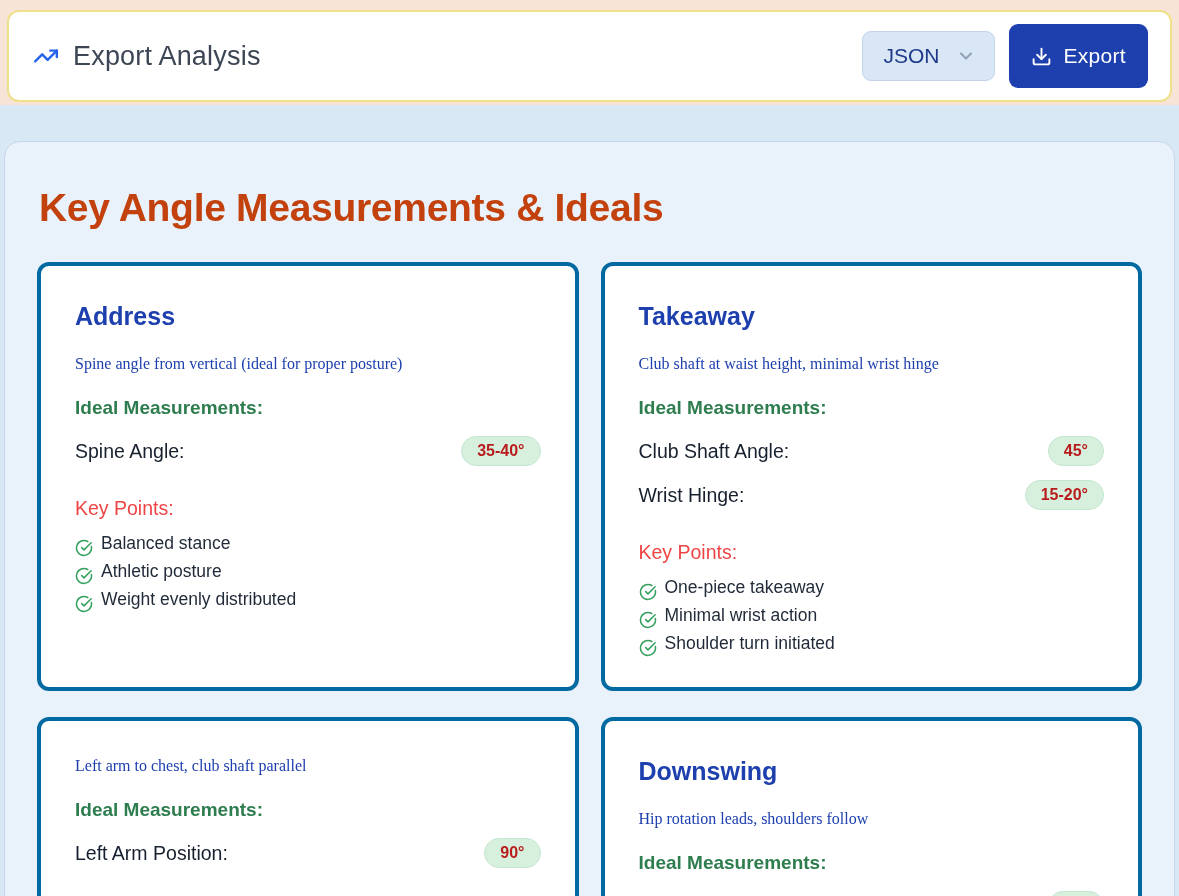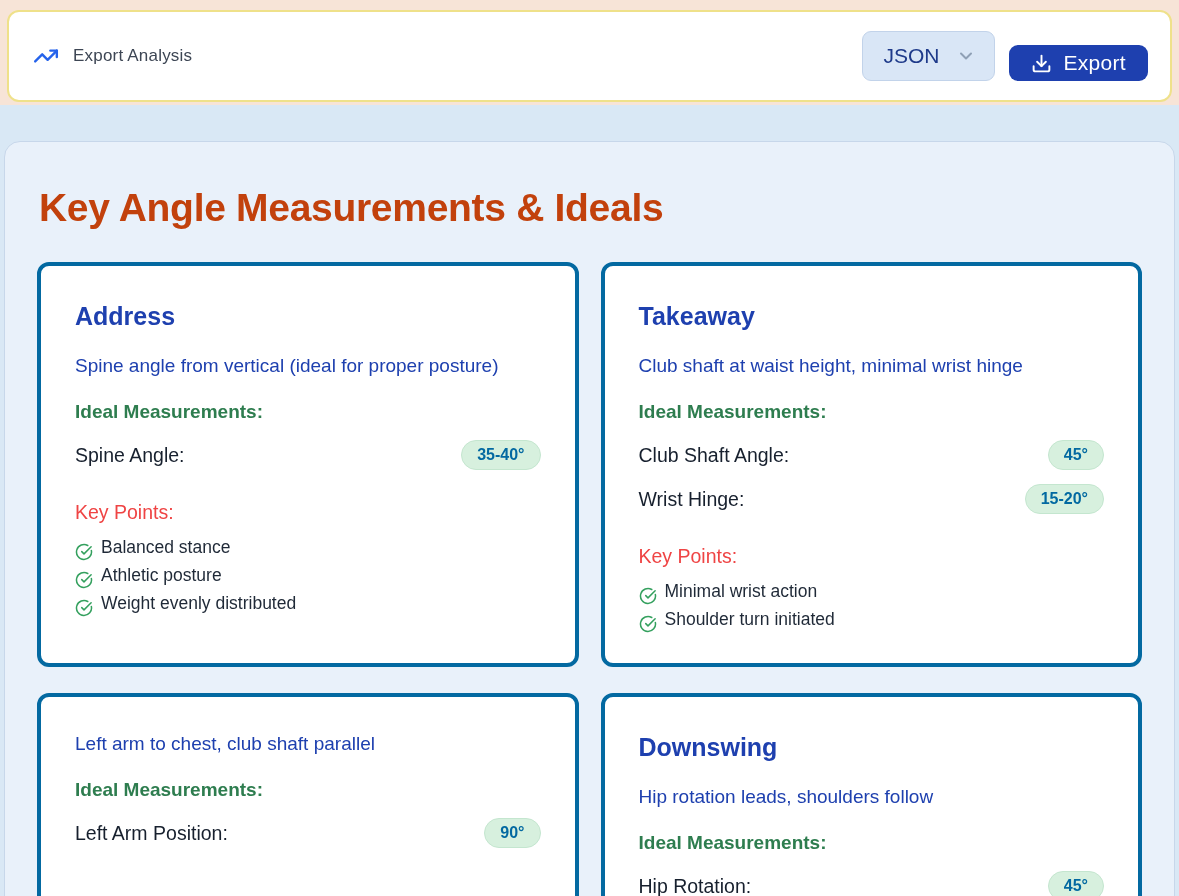--- a/index.html
+++ b/index.html
@@ -25,28 +25,28 @@
     justify-content: space-between;
     padding: 0 22px 0 24px;
   }
   .export-bar-left {
     display: flex;
     align-items: center;
     gap: 14px;
   }
   .trend-icon { width: 26px; height: 26px; display: block; }
   .export-title {
-    font-size: 17px;
+    font-size: 27px;
     color: #3d4654;
     font-weight: 400;
     letter-spacing: 0.2px;
   }
   .export-bar-right {
     display: flex;
-    align-items: flex-end;
+    align-items: center;
     gap: 14px;
   }
   .format-select {
     display: flex;
     align-items: center;
     gap: 16px;
     background: #d9e6f6;
     border: 1px solid #c2d3ea;
     border-radius: 9px;
     height: 50px;
@@ -59,21 +59,21 @@
     font-weight: 500;
   }
   .chevron-down { width: 20px; height: 20px; }
   .export-button {
     display: flex;
     align-items: center;
     gap: 12px;
     background: #1e40af;
     border: none;
     border-radius: 9px;
-    height: 36px;
+    height: 64px;
     padding: 0 22px;
     cursor: pointer;
   }
   .export-button-label {
     font-size: 21px;
     color: #ffffff;
     font-weight: 400;
     letter-spacing: 0.3px;
   }
   .download-icon { width: 21px; height: 21px; }
@@ -107,23 +107,24 @@
     border-radius: 12px;
     padding: 36px 34px 30px 34px;
   }
   .phase-title {
     font-size: 25px;
     font-weight: 700;
     color: #1e40af;
     margin-bottom: 24px;
   }
   .phase-desc {
-    font-size: 19px;
+    font-size: 16px;
     color: #1e40af;
     margin-bottom: 24px;
+    font-family: Liberation Serif, serif;
   }
   .ideal-label {
     font-size: 19px;
     font-weight: 700;
     color: #2e7d4f;
     margin-bottom: 16px;
   }
   .meas-row {
     display: flex;
     align-items: center;
@@ -131,21 +132,21 @@
     margin-bottom: 12px;
     min-height: 32px;
   }
   .meas-label {
     font-size: 19.5px;
     color: #17202e;
   }
   .meas-pill {
     background: #d7f0de;
     border: 1px solid #c4e6cf;
-    color: #0369a1;
+    color: #b91c1c;
     font-size: 16px;
     font-weight: 700;
     padding: 5px 15px;
     border-radius: 999px;
     white-space: nowrap;
   }
   .kp-title {
     font-size: 19.5px;
     font-weight: 500;
     color: #ef4444;
@@ -240,20 +241,27 @@
       <div class="meas-row">
         <span class="meas-label">Wrist Hinge:</span>
         <span class="meas-pill">15-20°</span>
       </div>
       <div class="kp-title">Key Points:</div>
       <div class="kp-item">
         <svg class="check-icon" viewBox="0 0 24 24" fill="none" stroke="#34a05e" stroke-width="2" stroke-linecap="round" stroke-linejoin="round">
           <path d="M21.8 10A10 10 0 1 1 17 3.34"></path>
             <path d="m9 11.5 3 3L21.5 5"></path>
         </svg>
+        <span>One-piece takeaway</span>
+      </div>
+      <div class="kp-item">
+        <svg class="check-icon" viewBox="0 0 24 24" fill="none" stroke="#34a05e" stroke-width="2" stroke-linecap="round" stroke-linejoin="round">
+          <path d="M21.8 10A10 10 0 1 1 17 3.34"></path>
+            <path d="m9 11.5 3 3L21.5 5"></path>
+        </svg>
         <span>Minimal wrist action</span>
       </div>
       <div class="kp-item">
         <svg class="check-icon" viewBox="0 0 24 24" fill="none" stroke="#34a05e" stroke-width="2" stroke-linecap="round" stroke-linejoin="round">
           <path d="M21.8 10A10 10 0 1 1 17 3.34"></path>
             <path d="m9 11.5 3 3L21.5 5"></path>
         </svg>
         <span>Shoulder turn initiated</span>
       </div>
     </div>

